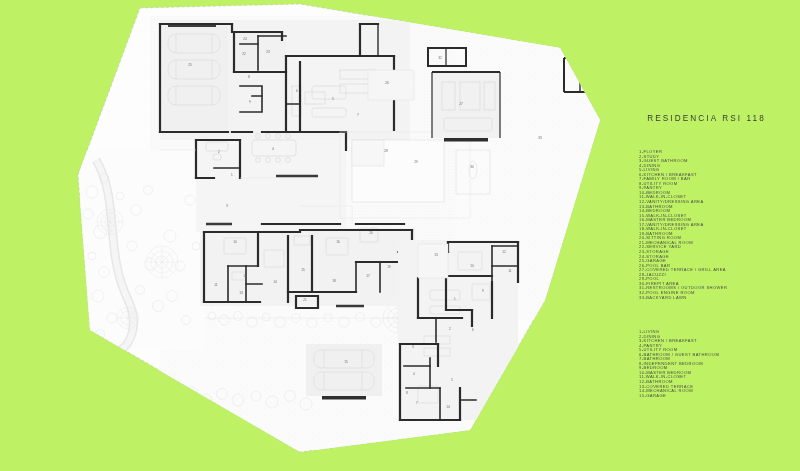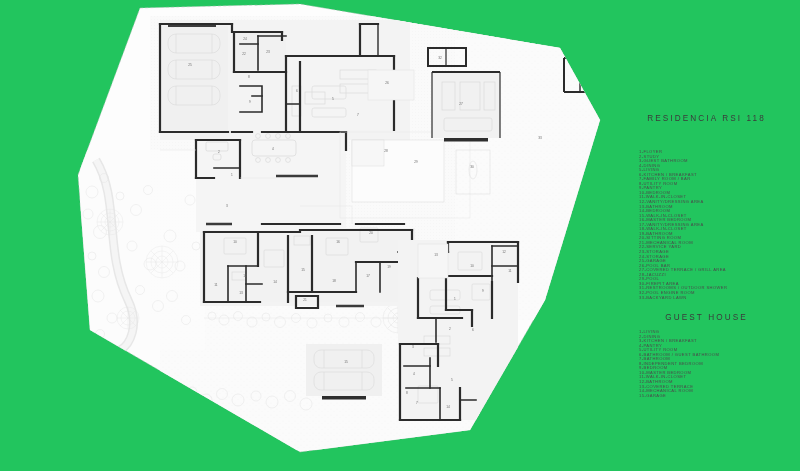--- a/index.html
+++ b/index.html
@@ -3,21 +3,21 @@
 <meta charset="utf-8">
 <title>Residencia RSI 118 — Site Plan</title>
 <style>
   html,body{margin:0;padding:0;background:#ffffff;}
   body{
     width:800px;height:471px;overflow:hidden;position:relative;
     font-family:"Liberation Sans", sans-serif;
     color:#3a3a3a;
     -webkit-font-smoothing:antialiased;
   }
-  #sheet{position:absolute;inset:0;background:#22c55e;}
+  #sheet{position:absolute;inset:0;background:#bef264;}
 
   
   #plan{position:absolute;left:0;top:0;width:615px;height:471px;}
   #plan svg{display:block;width:615px;height:471px;}
 
   
   #legend{
     position:absolute;left:615px;top:0;width:185px;height:471px;
     padding:0;box-sizing:border-box;
   }
@@ -501,21 +501,20 @@
         <li>26-POOL BAR</li>
         <li>27-COVERED TERRACE / GRILL AREA</li>
         <li>28-JACUZZI</li>
         <li>29-POOL</li>
         <li>30-FIREPIT AREA</li>
         <li>31-RESTROOMS / OUTDOOR SHOWER</li>
         <li>32-POOL ENGINE ROOM</li>
         <li>33-BACKYARD LAWN</li>
       </ul>
 
-    <div id="title-guest" class="lg-title">GUEST HOUSE</div>
 
     <ul id="list-guest" class="lg-list">
         <li>1-LIVING</li>
         <li>2-DINING</li>
         <li>3-KITCHEN / BREAKFAST</li>
         <li>4-PANTRY</li>
         <li>5-UTILITY ROOM</li>
         <li>6-BATHROOM / GUEST BATHROOM</li>
         <li>7-BATHROOM</li>
         <li>8-INDEPENDENT BEDROOM</li>

